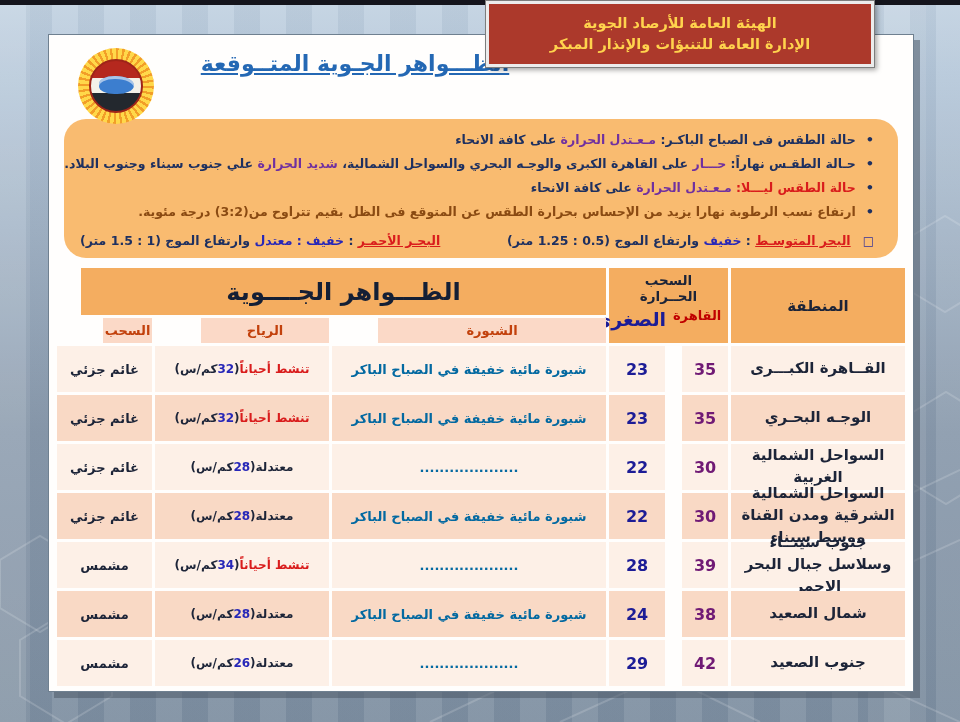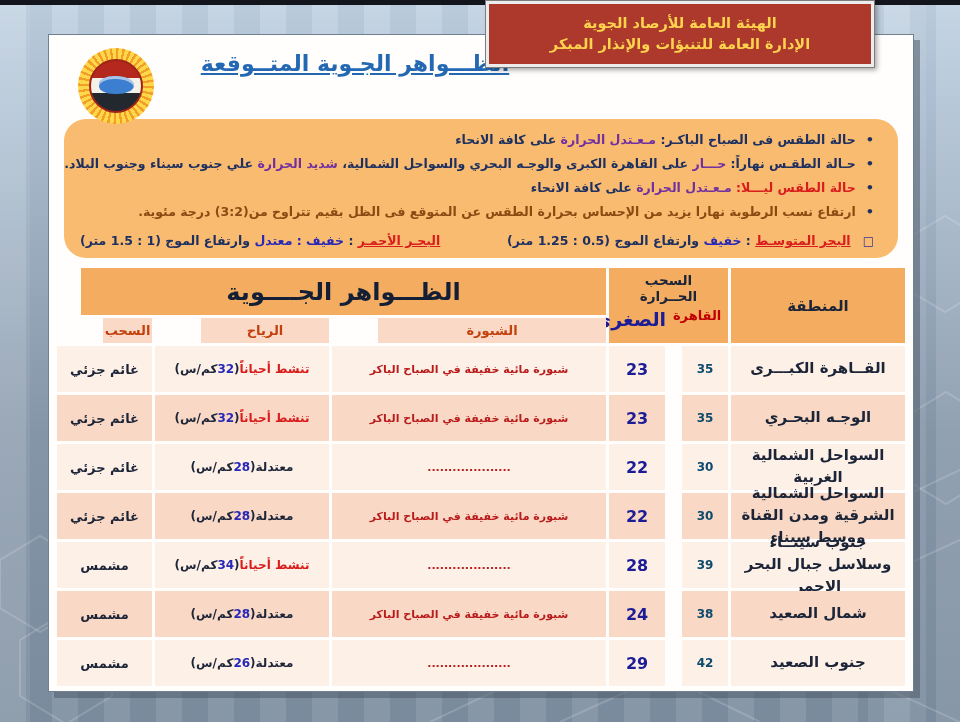--- a/index.html
+++ b/index.html
@@ -70,23 +70,23 @@
   .temp-h { grid-column:2 / 4; grid-row:1 / 3; flex-direction:column; justify-content:flex-start; padding-top:4px; color:#1c2438; }
   .temp-h .tline { font-size:13.5px; line-height:16px; }
   .temp-sub { display:flex; width:100%; margin-top:4px; }
   .temp-sub .mx { width:52%; font-size:13px; color:#c00000; }
   .temp-sub .mn { width:48%; font-size:19px; color:#1c1c96; }
   .phen-h { grid-column:4 / 7; grid-row:1; color:#141f35; font-size:24px; letter-spacing:1px;margin-left:24px; }
   .fog-h { grid-column:4; grid-row:2; } .wind-h { grid-column:5; grid-row:2; } .cloud-h { grid-column:6; grid-row:2; }
   .row-odd { background:#fdf0e7; }
   .row-even { background:#f9d9c5; }
   .region { color:#1c2438; font-size:15px; line-height:1.45; padding:0 6px; }
-  .tmax { color:#0c4a6e; font-size:12px;margin-left:14px; }
+  .tmax { color:#701a75; font-size:16px;margin-left:14px; }
   .tmin { color:#1c1c96; font-size:16px; }
-  .fog { color:#b91c1c; font-size:11px; }
+  .fog { color:#0369a1; font-size:13px; }
   .wind { font-size:12px; }
   .clouds { color:#1c2438; font-size:13px; }
 </style>
 </head>
 <body>
 
 <div class="page">
   <div class="bg-stripes"></div>
   <svg class="bg-lattice" width="960" height="722" viewBox="0 0 960 722">
     <g stroke="rgba(255,255,255,0.16)" stroke-width="2" fill="none">

